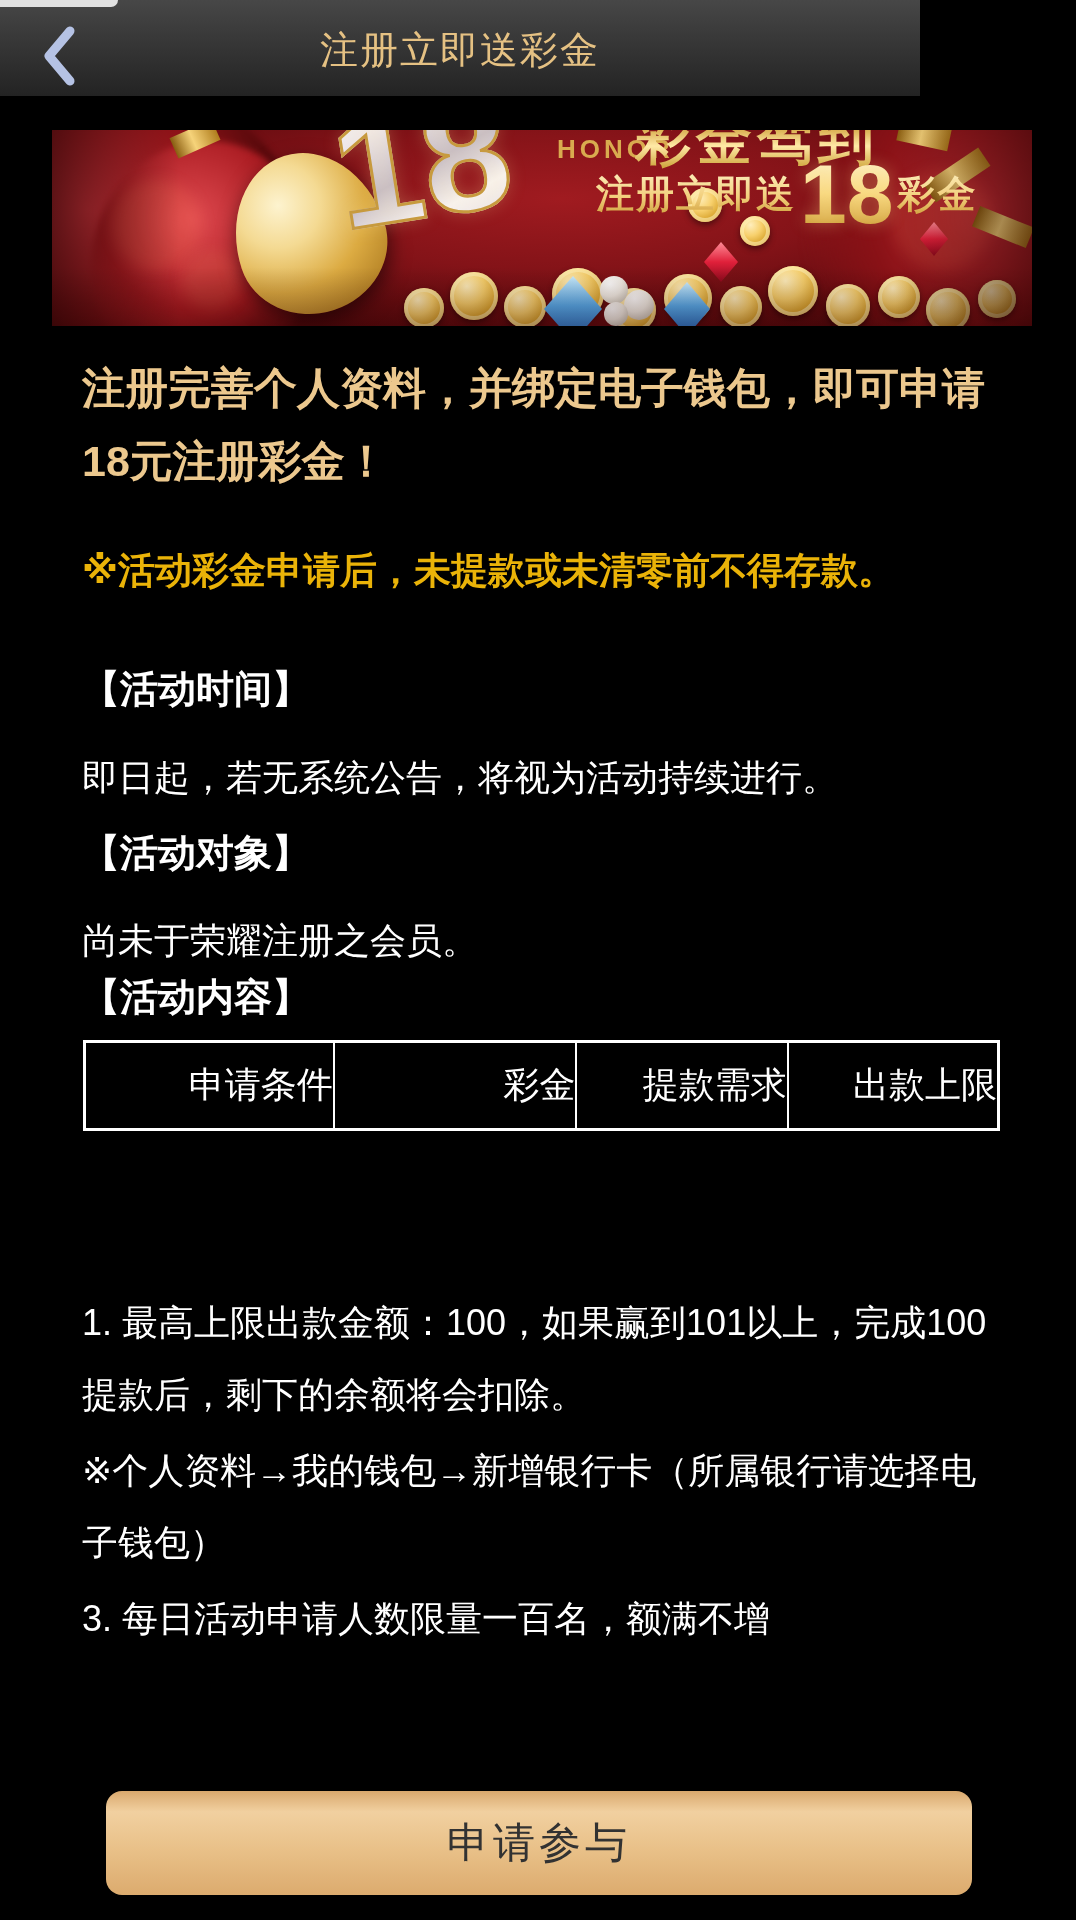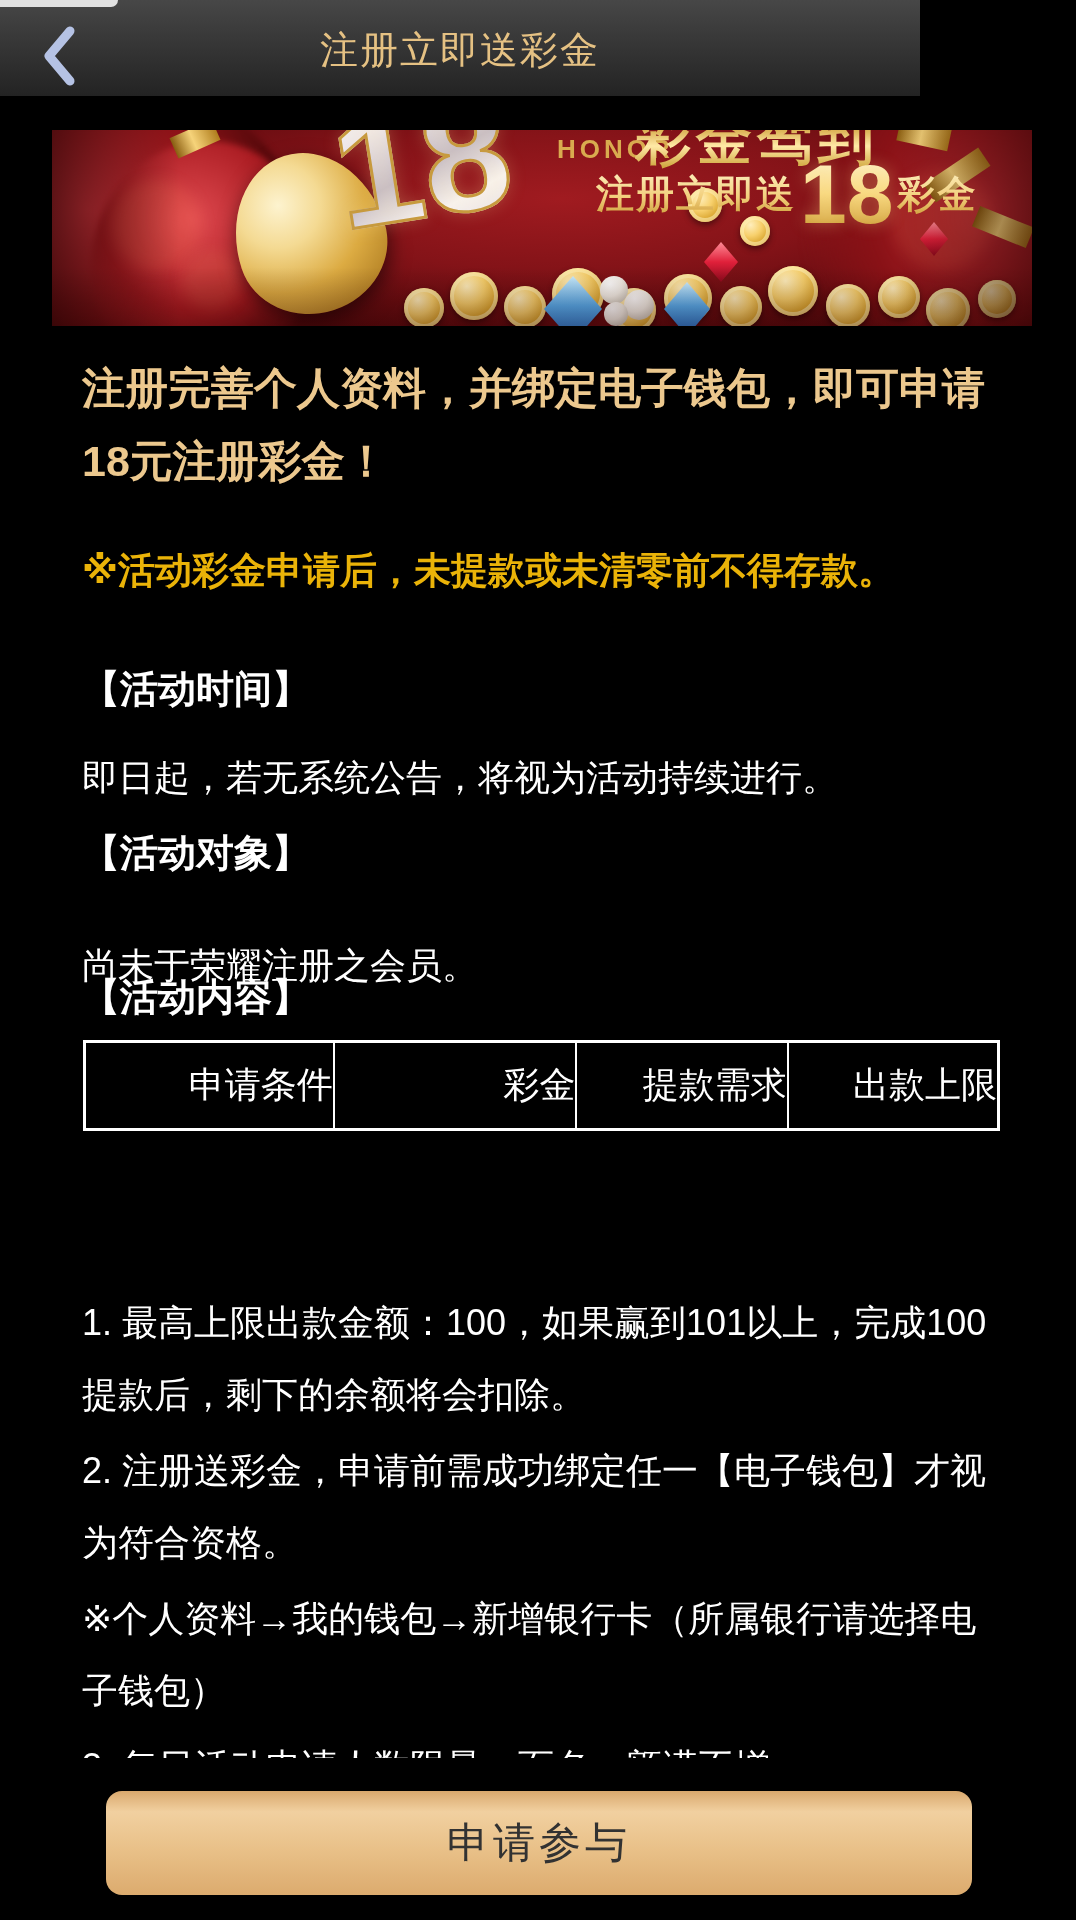--- a/index.html
+++ b/index.html
@@ -92,21 +92,21 @@
     -webkit-background-clip:text;background-clip:text;color:transparent;
     text-shadow:0 0 16px rgba(255,220,140,.35);
   }
   
   .txt{position:absolute;left:82px;width:912px;}
   .intro{top:352px;font-size:43px;font-weight:bold;line-height:73px;color:#ecc88e;}
   .warning{top:535px;font-size:37px;font-weight:bold;line-height:72px;color:#eab308;}
   .sec-head{font-size:38px;font-weight:bold;line-height:72px;color:#fff;}
   .sec-body{font-size:36px;line-height:72px;color:#fff;}
   .h-time{top:653px;} .b-time{top:742px;}
-  .h-target{top:817px;} .b-target{top:930px;}
+  .h-target{top:817px;} .b-target{top:908px;font-family:Liberation Mono, monospace;}
   .h-content{top:961px;}
   
   .bonus-table{
     position:absolute;left:83px;top:1040px;width:917px;z-index:5;
     border-collapse:collapse;color:#fff;font-size:36px;text-align:center;
     border:3px solid #fff;
   }
   .bonus-table td{border:2px solid #fff;height:85px;padding:0;text-align:right;}
   .c1{width:250px;} .c2{width:244px;} .c3{width:212px;} .c4{width:211px;}
   
@@ -207,20 +207,19 @@
     <td class="c1">申请条件</td>
     <td class="c2">彩金</td>
     <td class="c3">提款需求</td>
     <td class="c4">出款上限</td>
   </tr>
 </tbody>
   </table>
 
 <div class="rules">
   <p>1. 最高上限出款金额：100，如果赢到101以上，完成100提款后，剩下的余额将会扣除。</p>
-  <p>2. 注册送彩金，申请前需成功绑定任一【电子钱包】才视为符合资格。</p>
   <p>※个人资料→我的钱包→新增银行卡（所属银行请选择电子钱包）</p>
   <p>3. 每日活动申请人数限量一百名，额满不增</p>
 </div>
 
 <div class="footer">
   <button class="apply-btn">申请参与</button>
 </div>
 
 </body></html>

